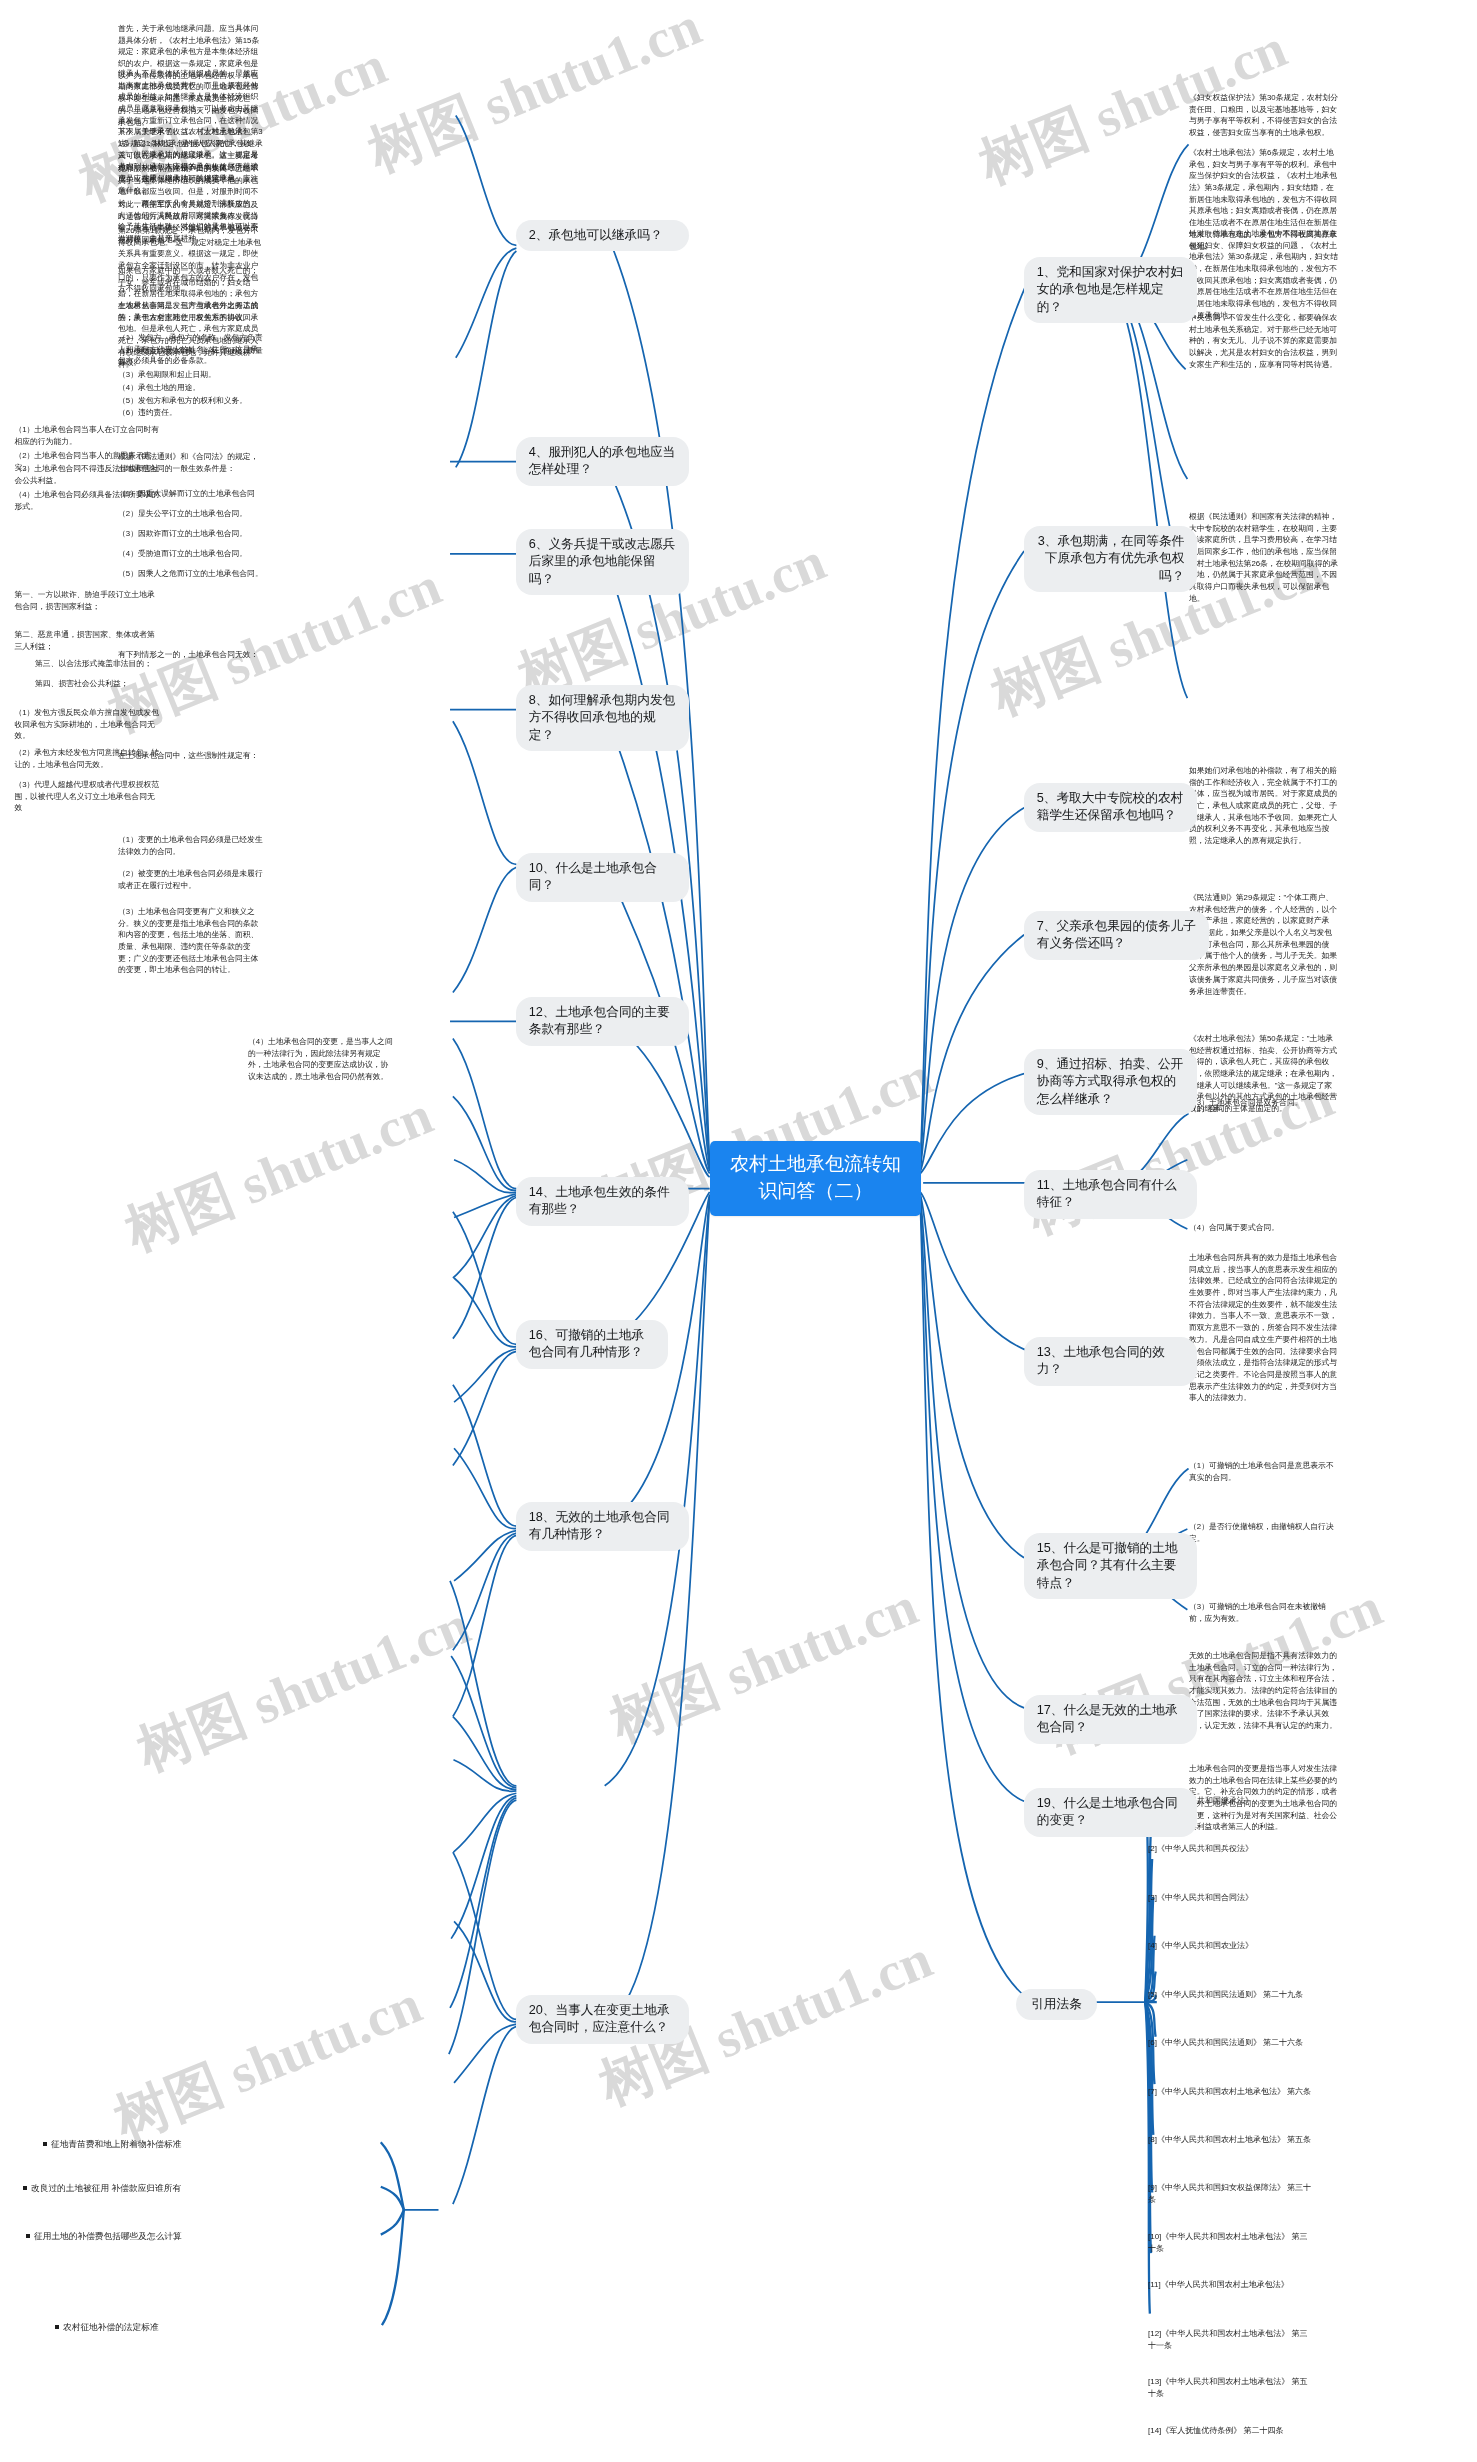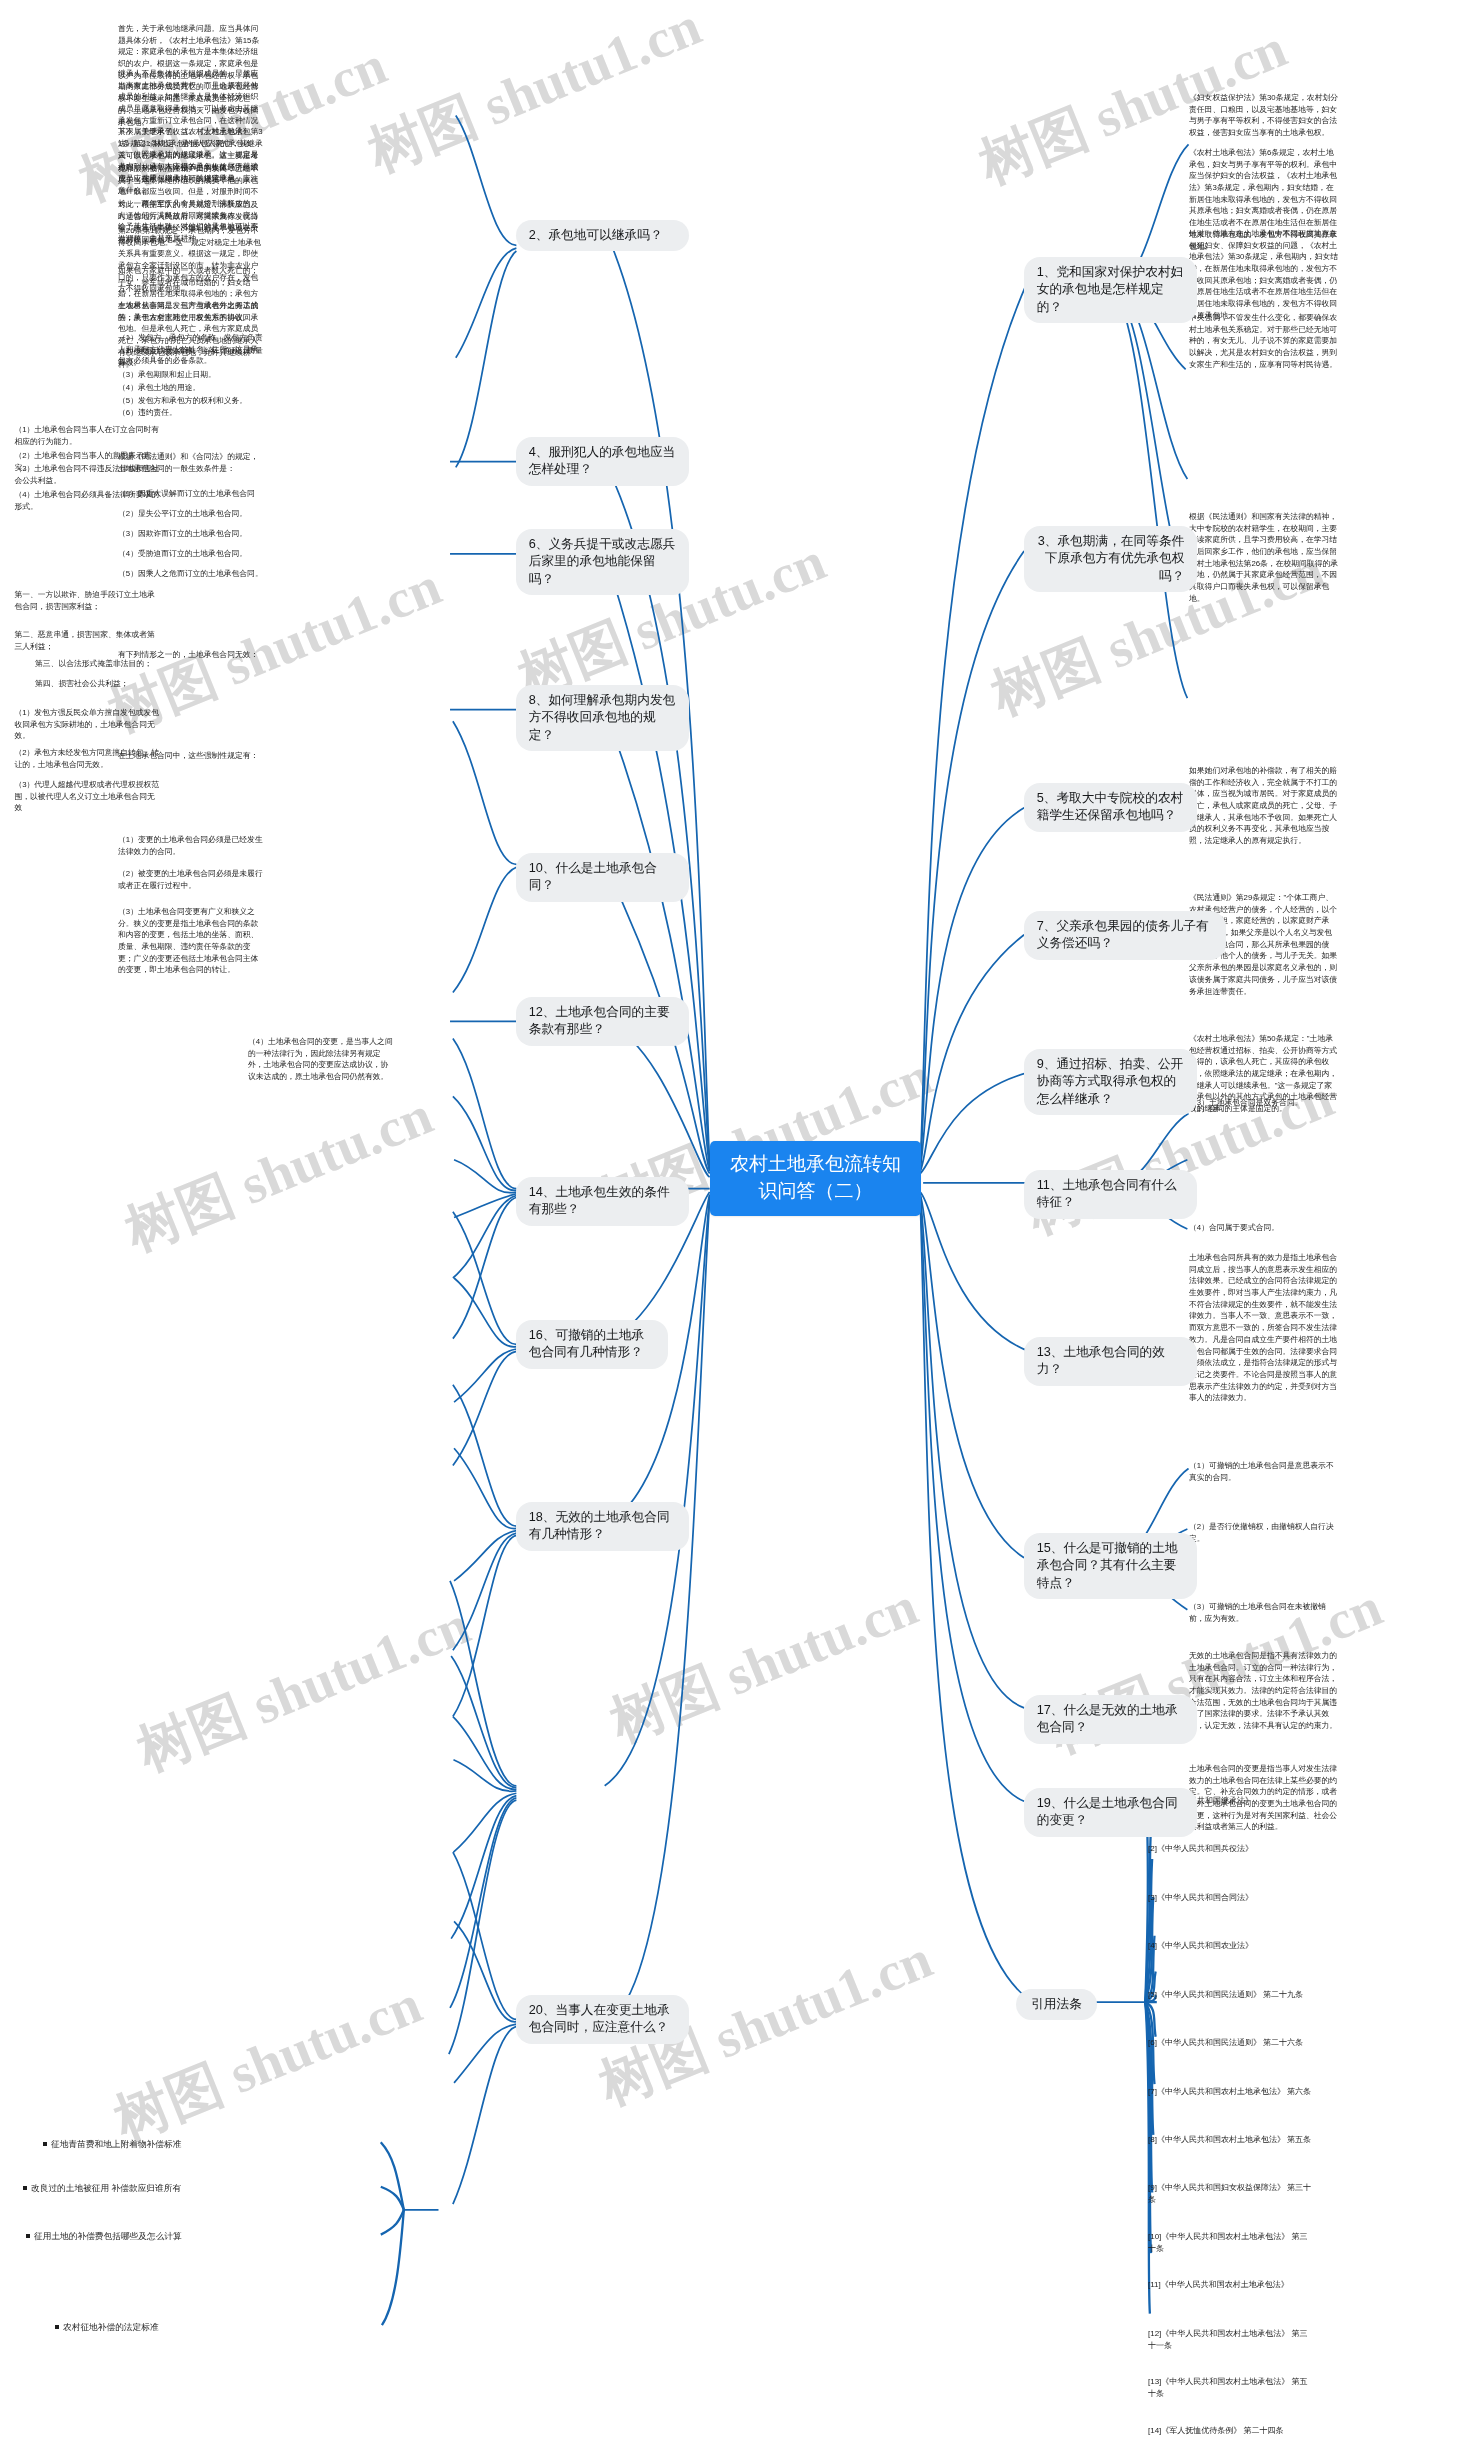--- a/index.html
+++ b/index.html
@@ -242,21 +242,21 @@
         <path d="M700 3830 C694 3900 688 3990 662 4030"></path>
       </g>
     </g>
   </svg>
 
   <div class="root" style="left:710px;top:1141px;width:211px;">农村土地承包流转知识问答（二）</div>
 
   <div class="topic" style="left:1024px;top:257px;width:173px;">1、党和国家对保护农村妇女的承包地是怎样规定的？</div>
   <div class="topic" style="left:1024px;top:526px;width:173px;text-align:right;">3、承包期满，在同等条件下原承包方有优先承包权吗？</div>
   <div class="topic" style="left:1024px;top:783px;width:173px;">5、考取大中专院校的农村籍学生还保留承包地吗？</div>
-  <div class="topic" style="left:1024px;top:911px;width:202px;">7、父亲承包果园的债务儿子有义务偿还吗？</div>
+  <div class="topic" style="left:1024px;top:911px;width:185px;">7、父亲承包果园的债务儿子有义务偿还吗？</div>
   <div class="topic" style="left:1024px;top:1049px;width:173px;">9、通过招标、拍卖、公开协商等方式取得承包权的怎么样继承？</div>
   <div class="topic" style="left:1024px;top:1170px;width:173px;">11、土地承包合同有什么特征？</div>
   <div class="topic" style="left:1024px;top:1337px;width:173px;">13、土地承包合同的效力？</div>
   <div class="topic" style="left:1024px;top:1533px;width:173px;">15、什么是可撤销的土地承包合同？其有什么主要特点？</div>
   <div class="topic" style="left:1024px;top:1695px;width:173px;">17、什么是无效的土地承包合同？</div>
   <div class="topic" style="left:1024px;top:1788px;width:173px;">19、什么是土地承包合同的变更？</div>
   <div class="topic" style="left:1016px;top:1989px;width:81px;text-align:center;">引用法条</div>
 
   <div class="topic" style="left:516px;top:220px;width:173px;">2、承包地可以继承吗？</div>
   <div class="topic" style="left:516px;top:437px;width:173px;">4、服刑犯人的承包地应当怎样处理？</div>

